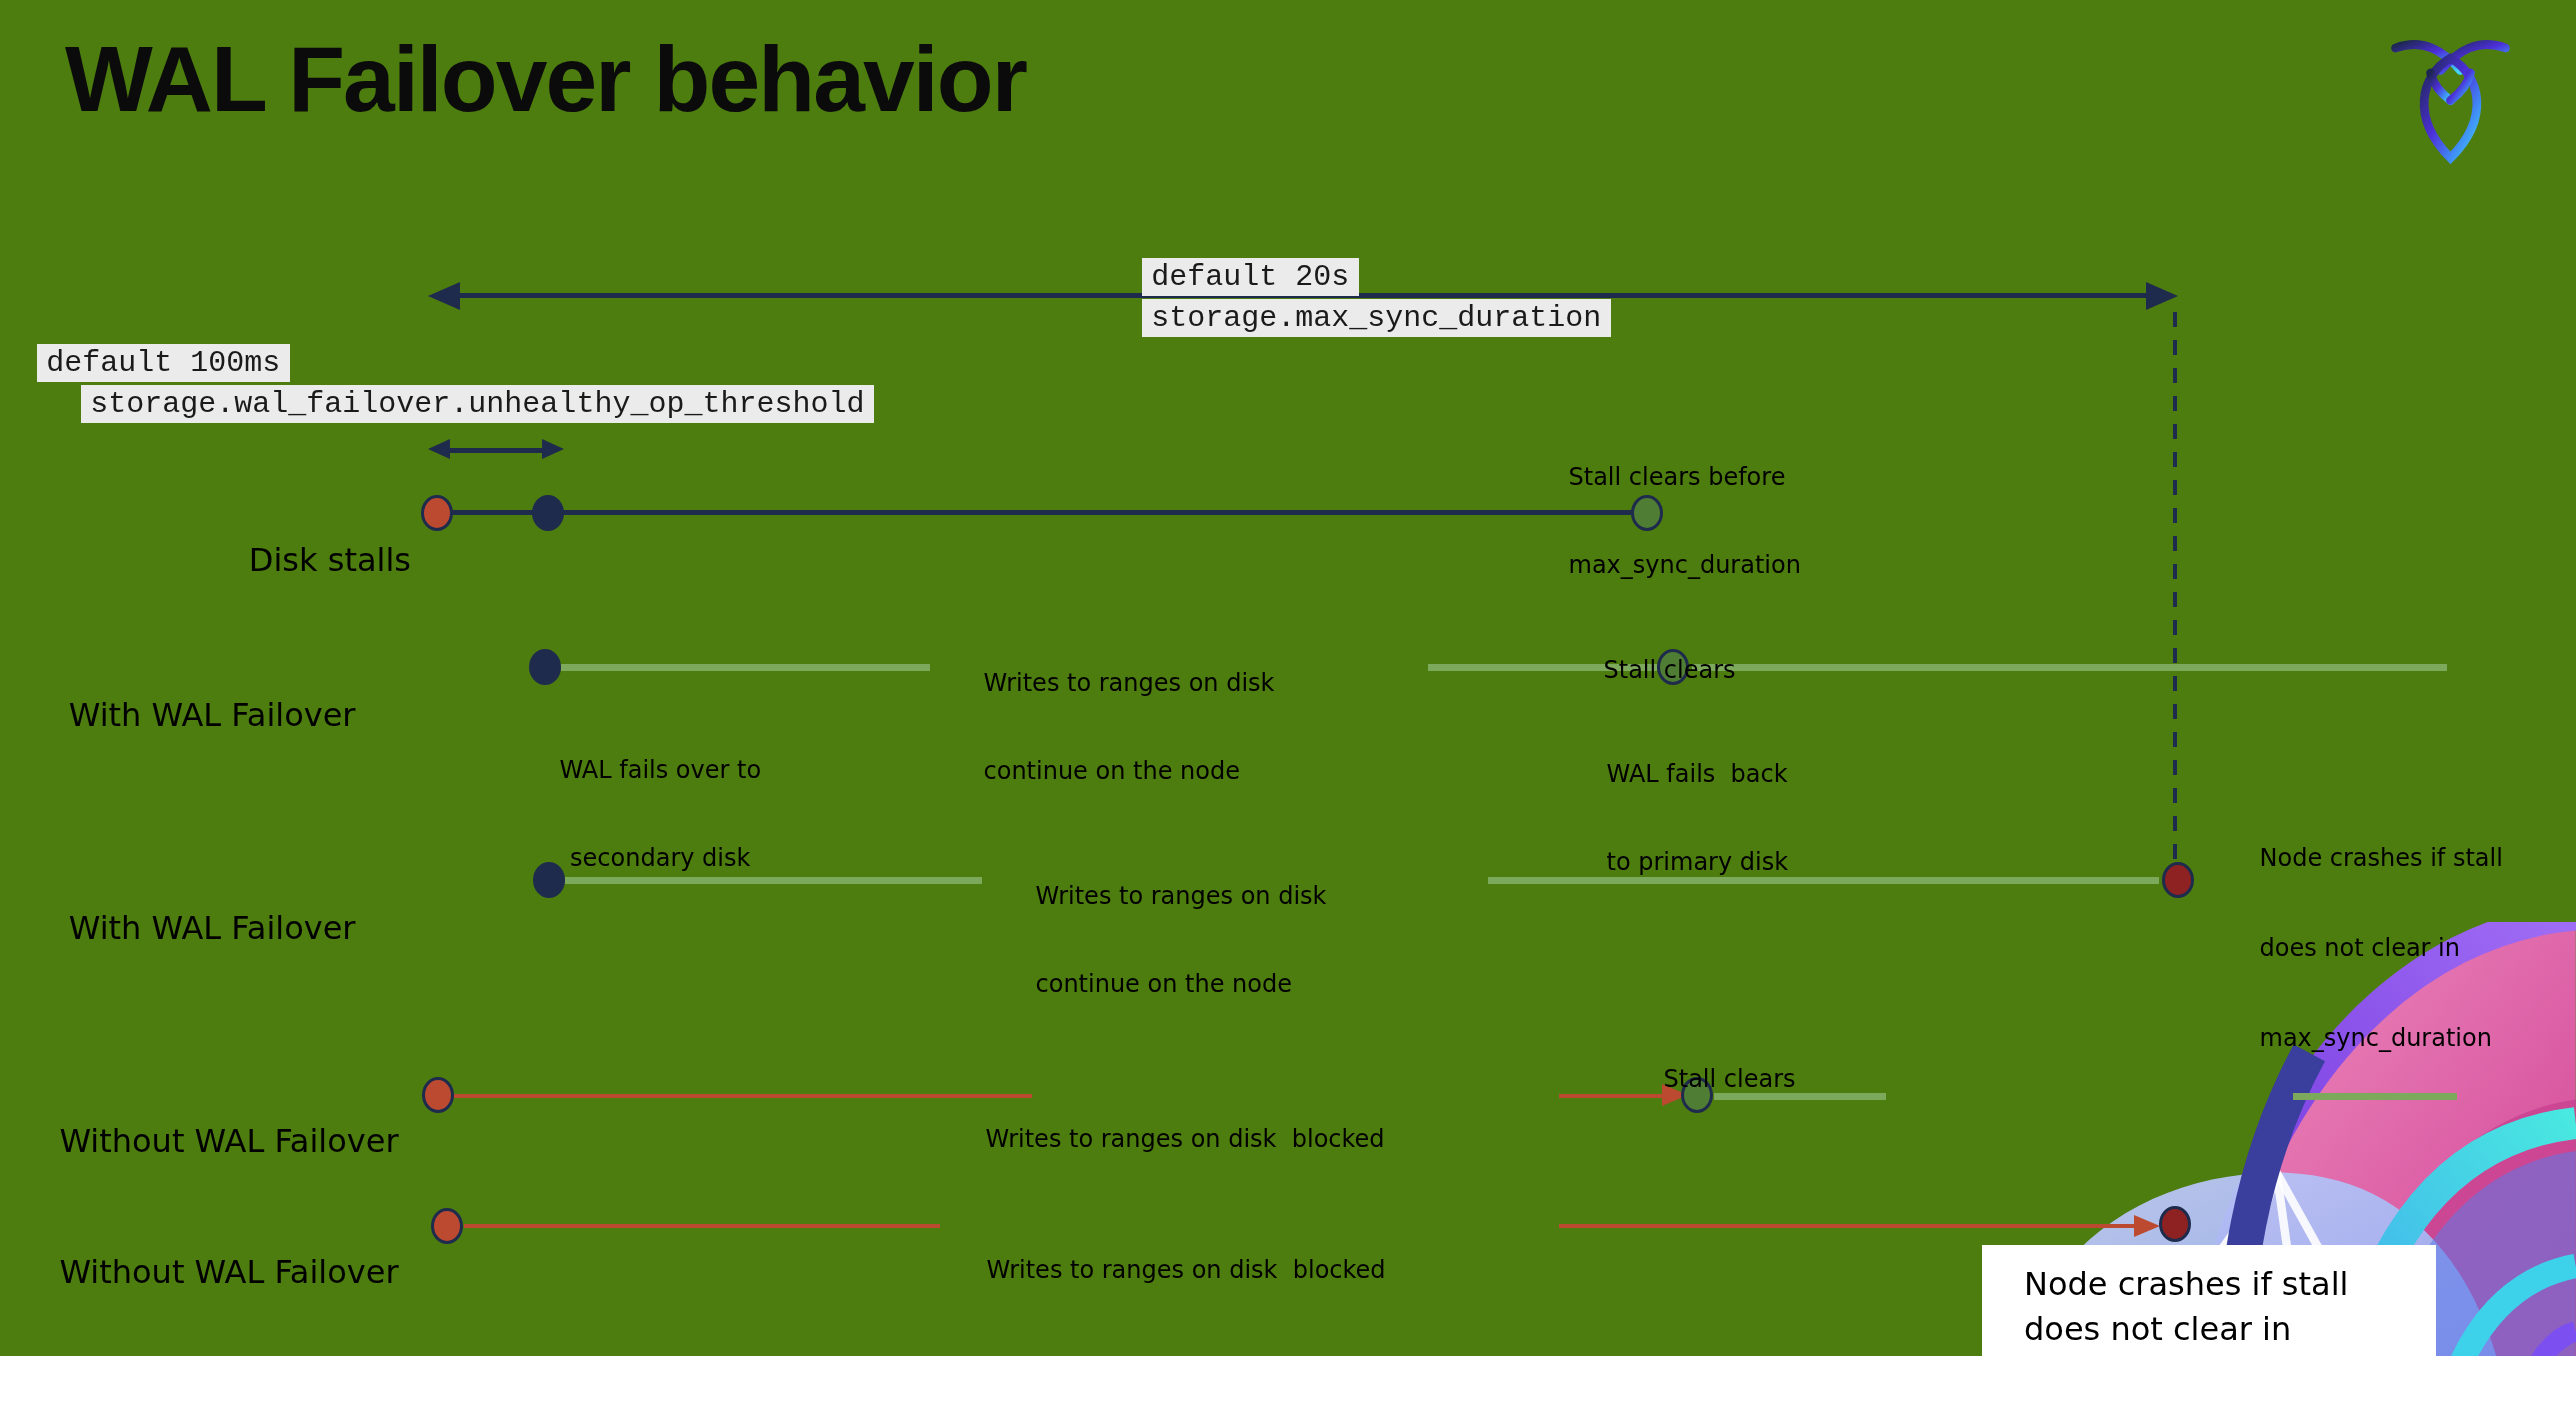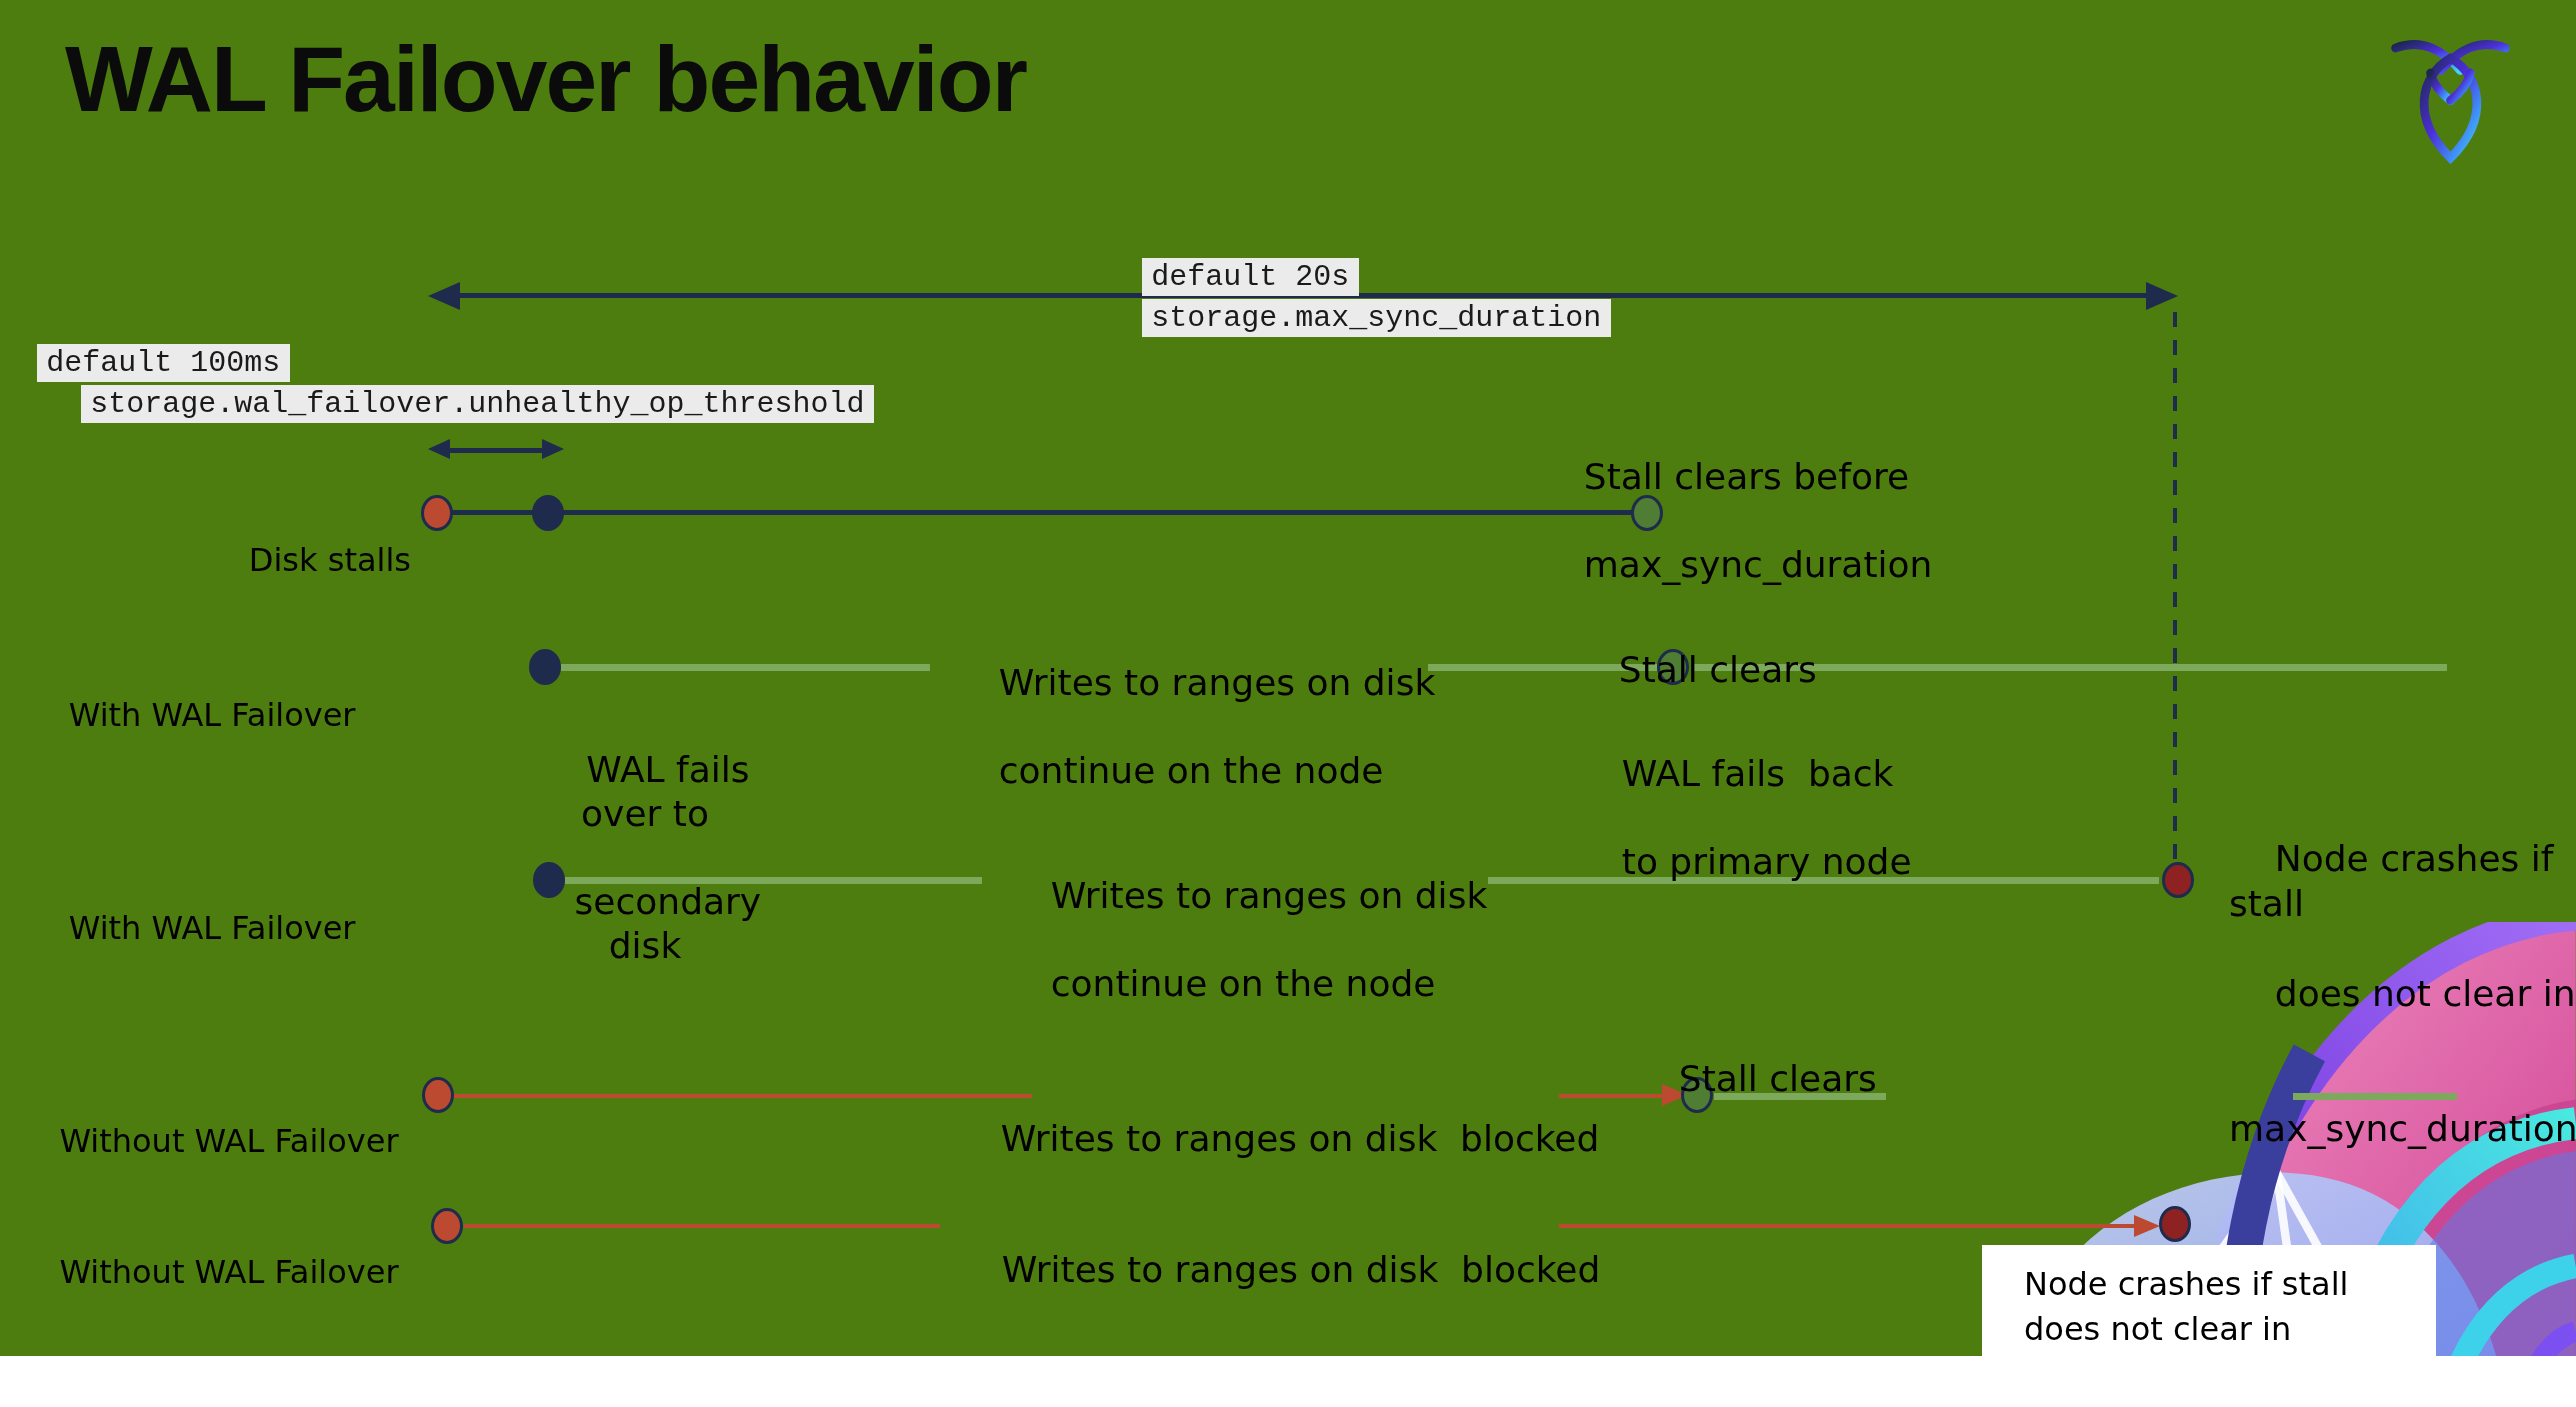--- a/index.html
+++ b/index.html
@@ -1,20 +1,20 @@
 <!DOCTYPE html>
 <html style="--navy: #1f2b4d; --green-line: #7da95d; --green-dot: #4e7d33; --red: #bc4a30; --maroon: #8e2121; --code-bg: #ebebeb; --bar-aqua: #6ff2e2; --bar-blue: #5fc6ea; --bar-periwinkle: #6e8ef3; --bar-purple: #7b5bf0;font-size:15px"><head>
 <meta charset="utf-8">
 <style>
   html,body{margin:0;padding:0;background:#fff;}
   #canvas{position:relative;width:2576px;height:1356px;background:#4d7c0f;overflow:hidden;
           font-family:"DejaVu Sans",sans-serif;}
   .title{position:absolute;left:65px;top:26px;font-family:"Liberation Sans",sans-serif;
          font-weight:700;font-size:93px;letter-spacing:-1.9px;color:#0b0b0b;z-index:3;}
-  .lbl{position:absolute;font-family:"DejaVu Sans",sans-serif;font-size:36px;color:#000;
+  .lbl{position:absolute;font-family:"DejaVu Sans",sans-serif;font-size:24px;color:#000;
        z-index:4;line-height:44px;white-space:pre-wrap;}
   .rowlbl{font-size:32px;}
   .center{text-align:center;}
   .right{text-align:right;}
   .code{position:absolute;font-family:"Liberation Mono",monospace;font-size:30px;
         background:var(--code-bg);padding:1.9px 9.3px;color:#1a1a1a;z-index:3;white-space:nowrap;}
   .hline{position:absolute;z-index:2;}
   .navy-line{height:4.7px;background:var(--navy);}
   .green-line{height:6.5px;background:var(--green-line);}
   .red-line{height:3.7px;background:var(--red);}
@@ -146,21 +146,21 @@
   <div class="hline green-line" style="left:1692px;top:664px;width:755px;"></div>
   <div class="lbl" style="left:1573px;top:604px;">
     <span>Stall clears</span>
   </div>
   <div class="lbl center" style="left:505px;top:704px;width:280px;">
     <span>WAL fails over to</span><br>
     <span>secondary disk</span>
   </div>
   <div class="lbl" style="left:1576px;top:708px;">
     <span>WAL fails  back</span><br>
-    <span>to primary node</span>
+    <span>to primary disk</span>
   </div>
 
   <div class="lbl rowlbl" style="left:28px;top:862px;">
     <span>With WAL Failover</span>
   </div>
   <div class="dot navy" style="left:533px;top:862px;"></div>
   <div class="hline green-line" style="left:565px;top:877px;width:417px;"></div>
   <div class="lbl" style="left:1005px;top:830px;">
     <span>Writes to ranges on disk</span><br>
     <span>continue on the node</span>

